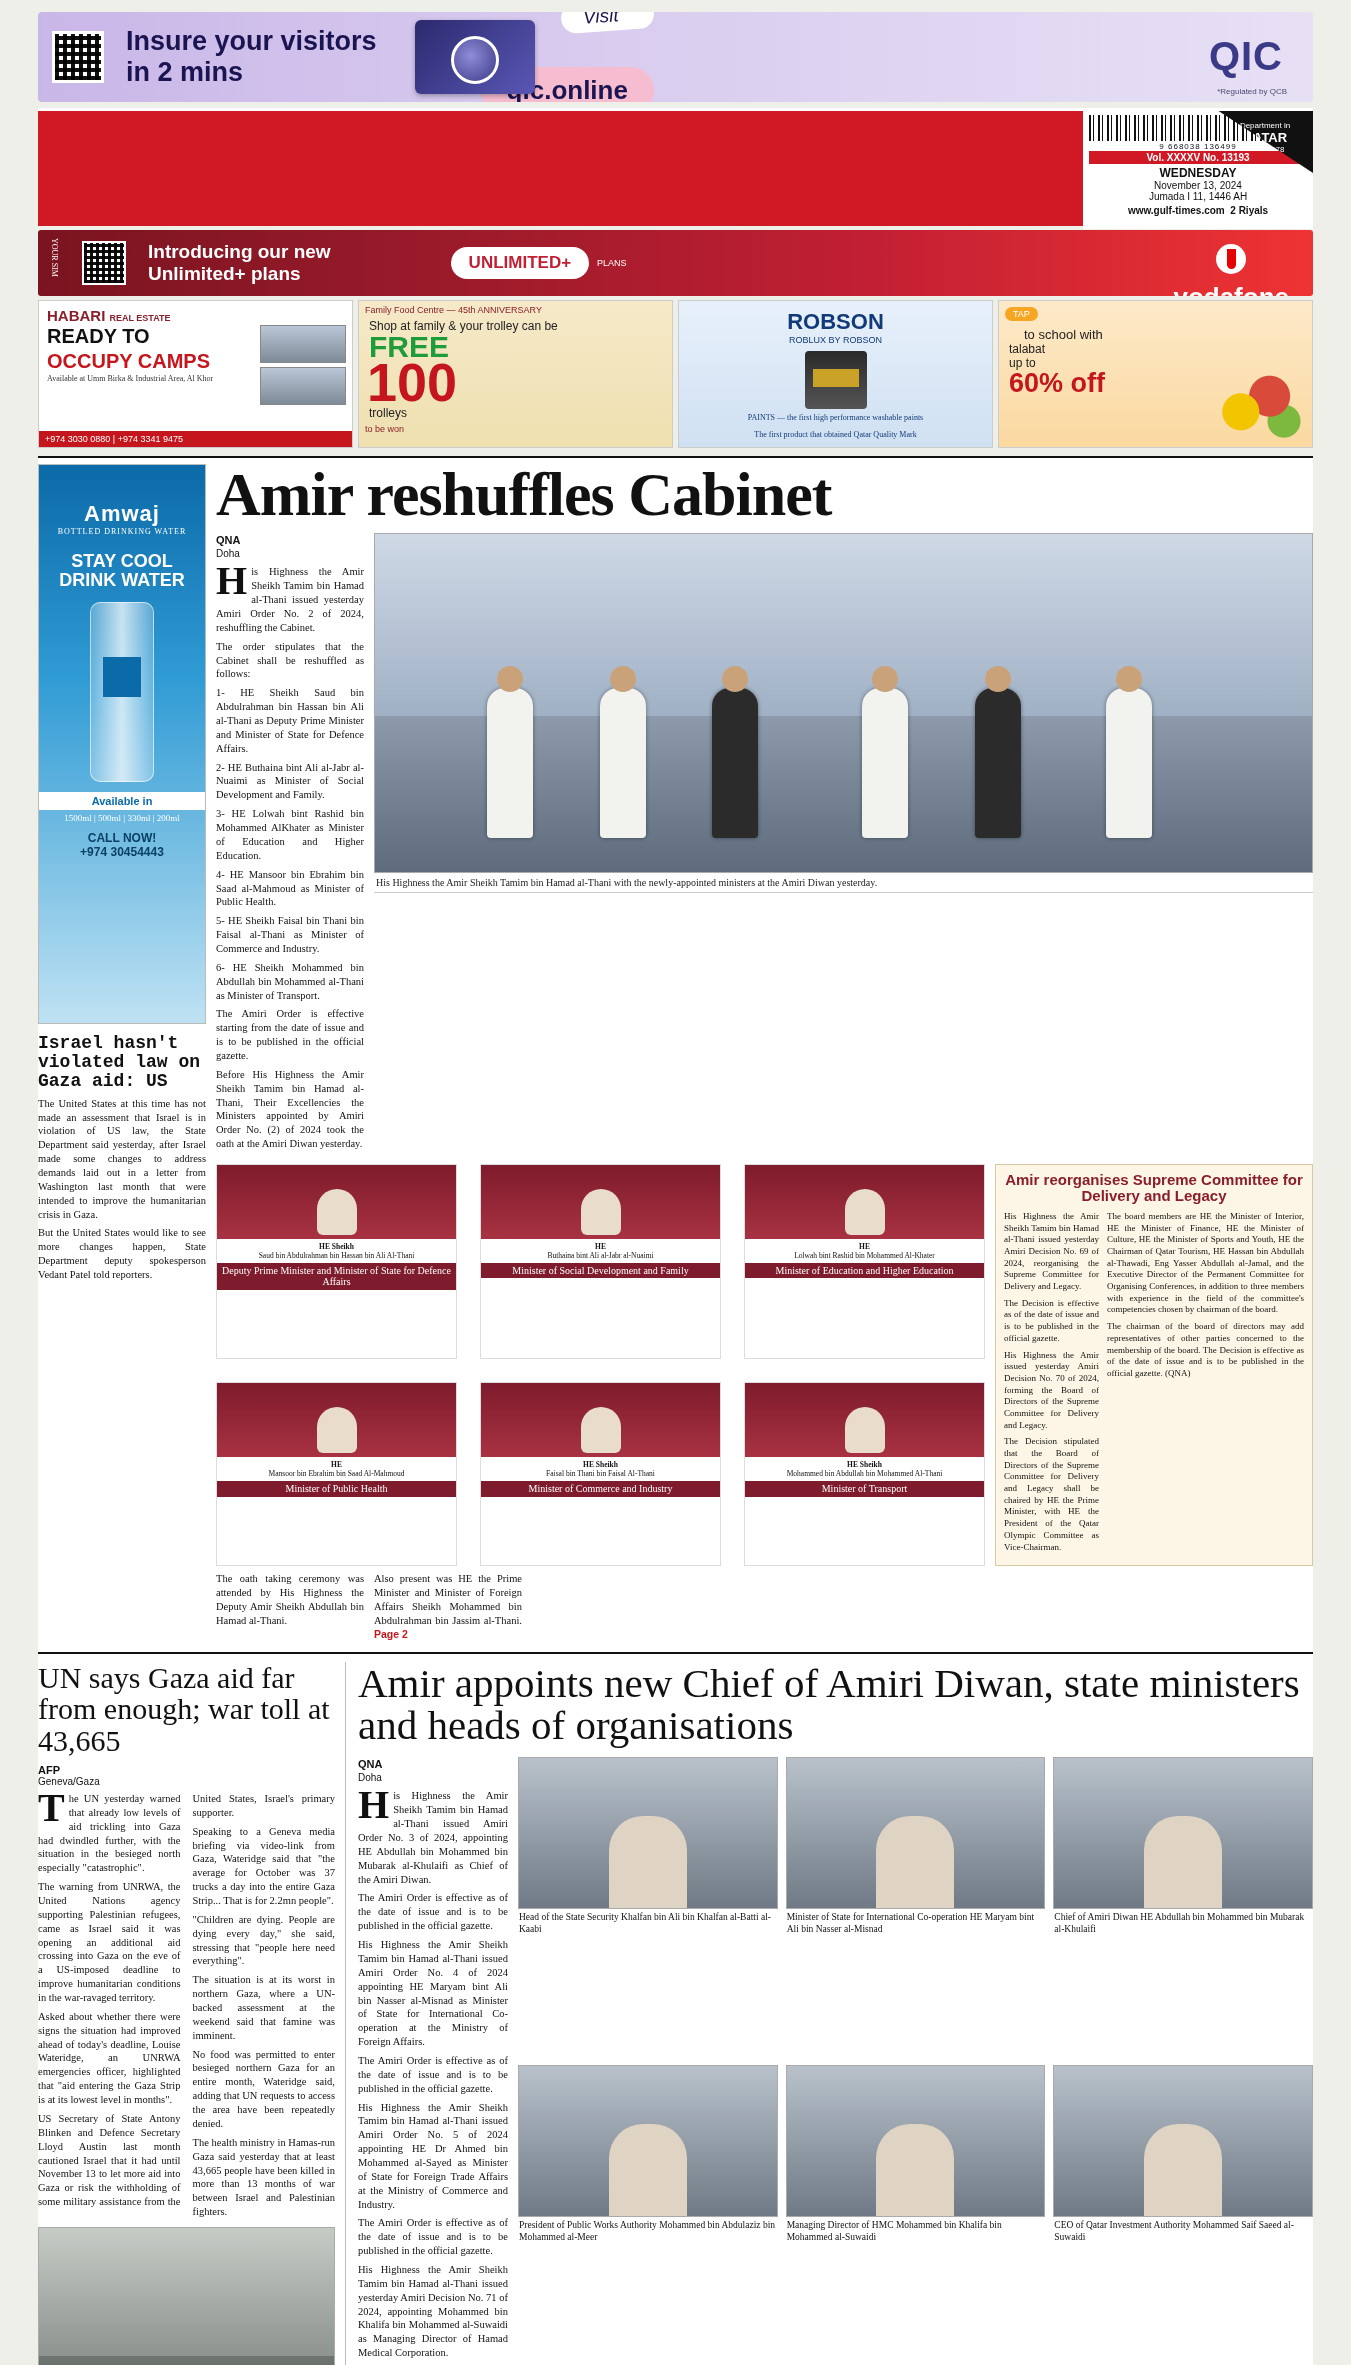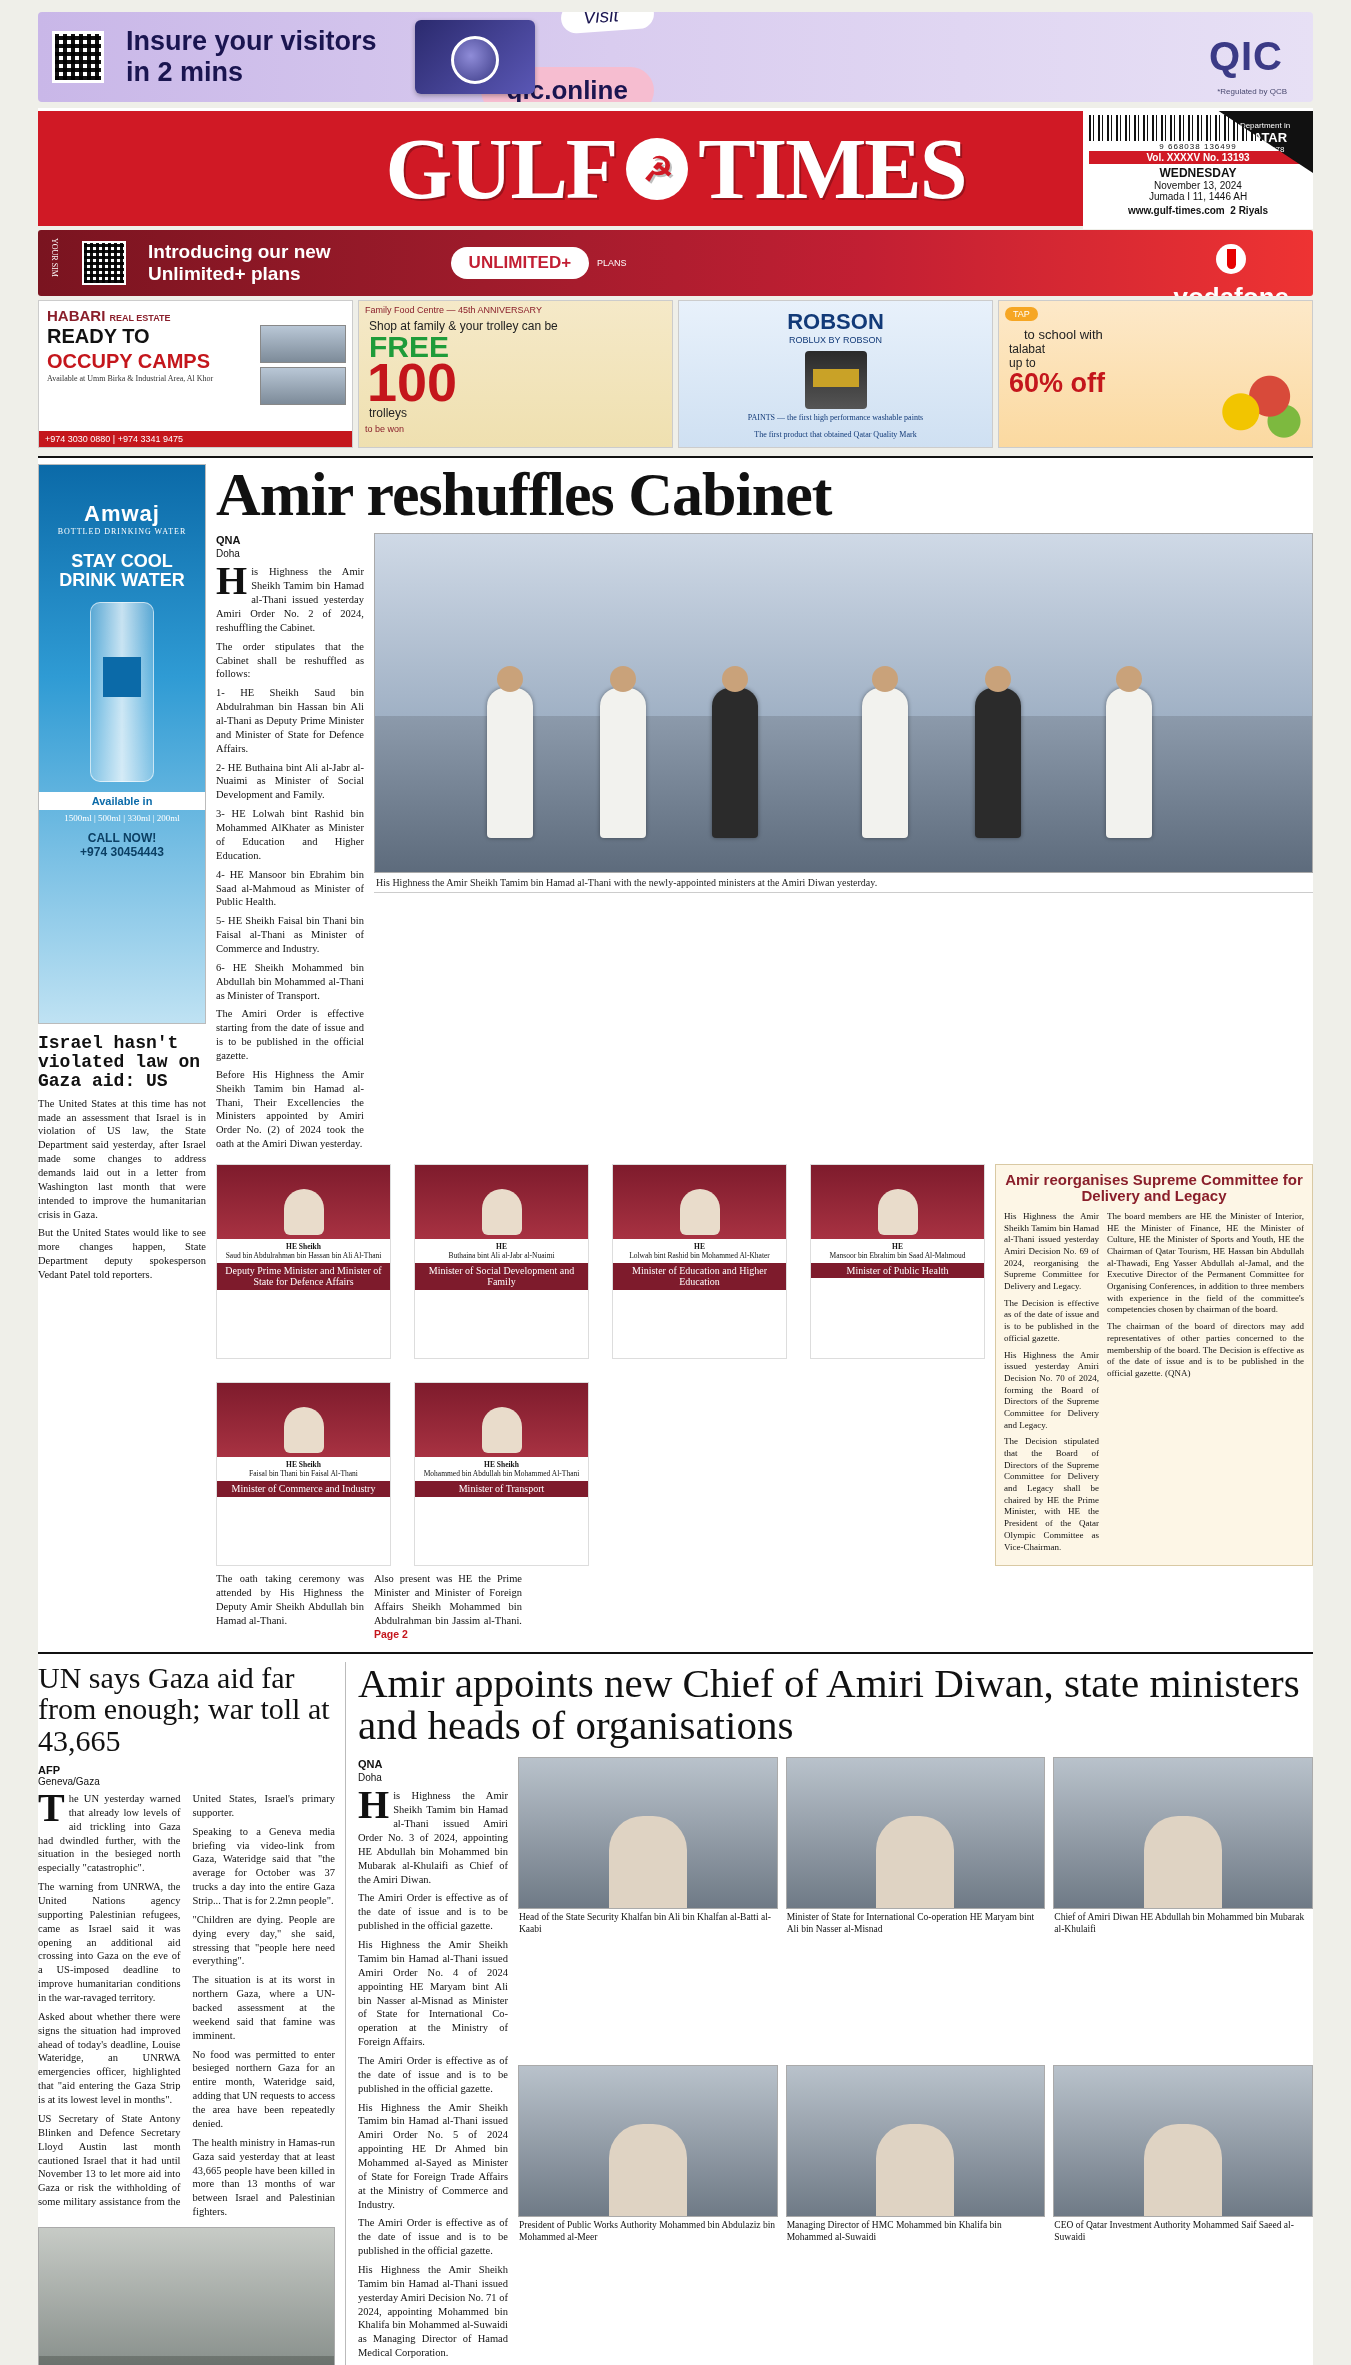--- a/index.html
+++ b/index.html
@@ -194,21 +194,21 @@
   }
   .photoimg:before{
     content:"";position:absolute;left:0;right:0;bottom:0;height:46%;
     background:linear-gradient(#8c9aab,#5d6b7c);
   }
   .photoimg .fig{position:absolute;bottom:10%;width:46px;height:150px;background:#f2f2ee;border-radius:18px 18px 4px 4px;box-shadow:0 0 4px rgba(0,0,0,.4);}
   .photoimg .fig:after{content:"";position:absolute;left:10px;top:-22px;width:26px;height:26px;border-radius:50%;background:#c9a27a;}
   .cap{font-size:10px;padding:4px 2px;color:#222;border-bottom:1px solid #ccc;}
 
   .underphoto{display:flex;gap:10px;margin-top:8px;}
-  .facegrid{flex:1;display:grid;grid-template-columns:repeat(4,1fr);gap:23px;}
+  .facegrid{flex:1;display:grid;grid-template-columns:repeat(3,1fr);gap:23px;}
   .facecell{border:1px solid #ddd;}
   .facepic{height:74px;background:linear-gradient(#7e1b2c,#a83242);position:relative;}
   .facepic:after{content:"";position:absolute;left:50%;transform:translateX(-50%);bottom:4px;width:40px;height:46px;border-radius:20px 20px 6px 6px;background:#e9dccb;}
   .facename{font-size:7.5px;text-align:center;line-height:1.2;padding:3px 2px;}
   .facerole{font-size:10px;text-align:center;background:#7e1b2c;color:#fff;padding:2px 1px;line-height:1.15;}
   .sclbox{width:318px;flex:none;background:#fdf6e6;border:1px solid #d9c9a3;padding:7px 8px;}
   .sclbox h4{font-family:"Liberation Sans",sans-serif;color:#8a1f2b;font-size:15px;line-height:1.1;margin:0 0 6px;text-align:center;}
   .sclcols{display:flex;gap:8px;}
   .sclcols p{font-size:9px;line-height:1.3;text-align:justify;margin:0 0 5px;}
 
@@ -250,25 +250,20 @@
     <div class="passport"></div>
     <div>
       <div class="visitpill">Visit</div>
       <div class="urlpill">qic.online</div>
     </div>
     <div class="qic">QIC</div>
     <div class="regnote">*Regulated by QCB</div>
   </div>
 
   <div class="masthead">
-    <div class="title">
-      <span>GULF</span>
-      <span class="dhow">☭</span>
-      <span>TIMES</span>
-    </div>
     <div class="infobox">
       <div class="barcode"></div>
       <div class="barnum">9 668038 136499</div>
       <div class="volline">Vol. XXXXV No. 13193</div>
       <div class="dateline">WEDNESDAY</div>
       <div class="datesub">November 13, 2024</div>
       <div class="datesub">Jumada I 11, 1446 AH</div>
       <div class="weburl"><span>www.gulf-times.com</span> &nbsp;<span>2 Riyals</span></div>
       <div class="corner">
         <span>Department in</span>

